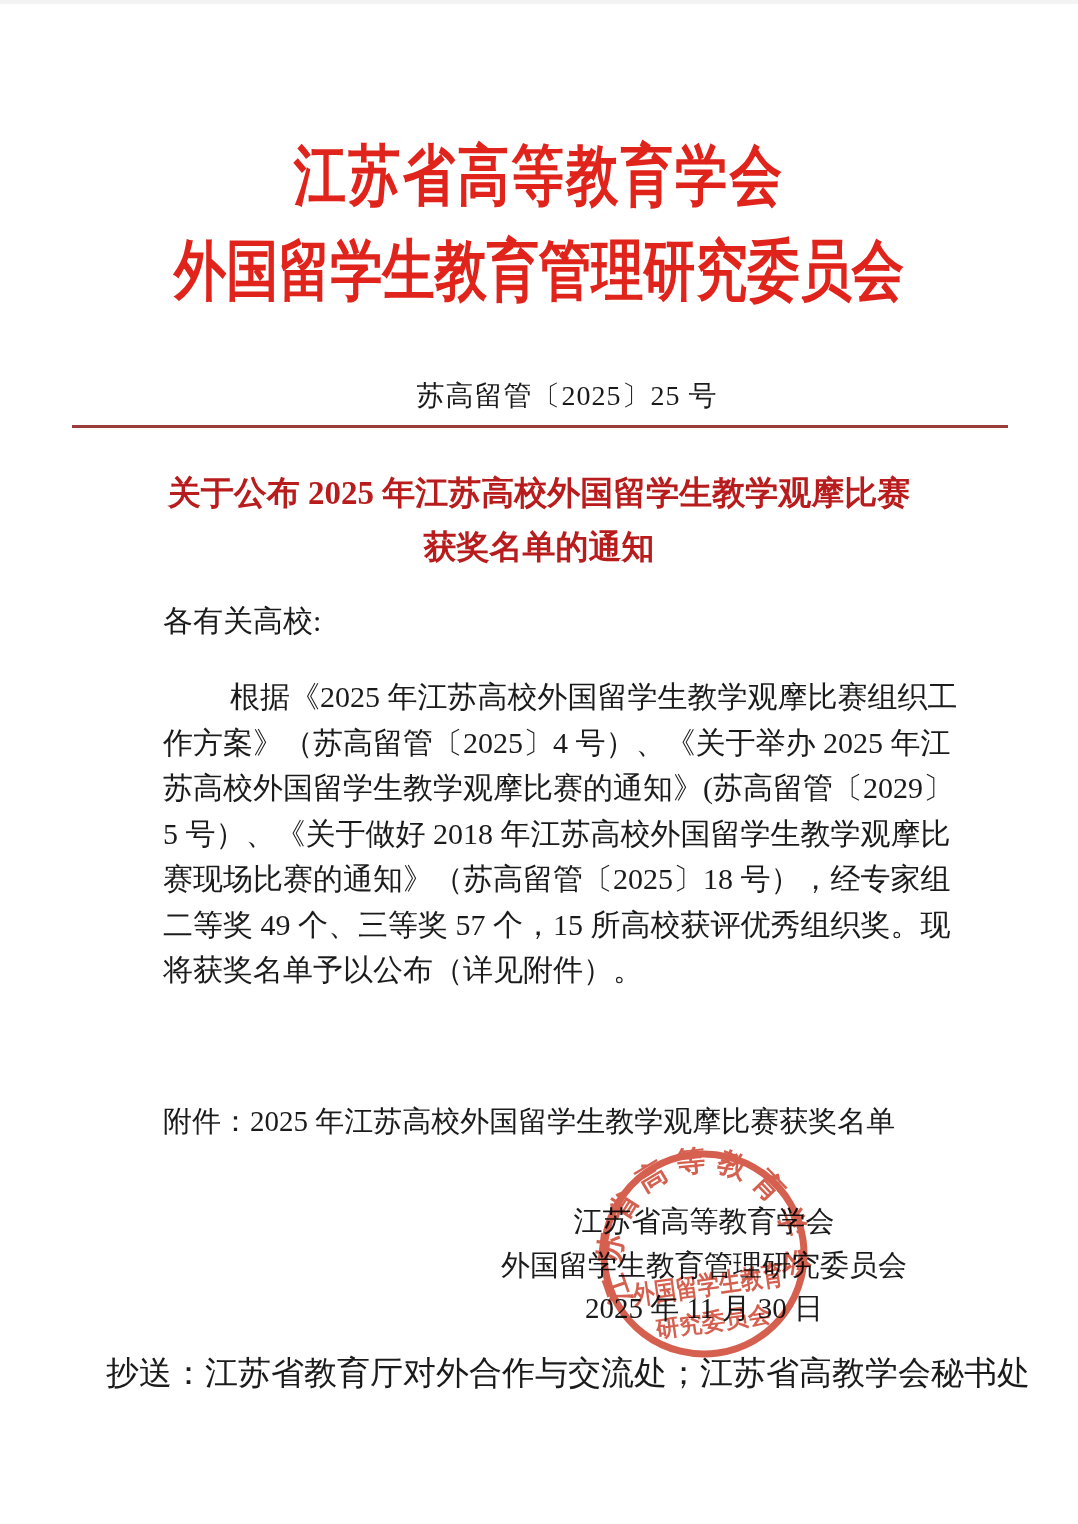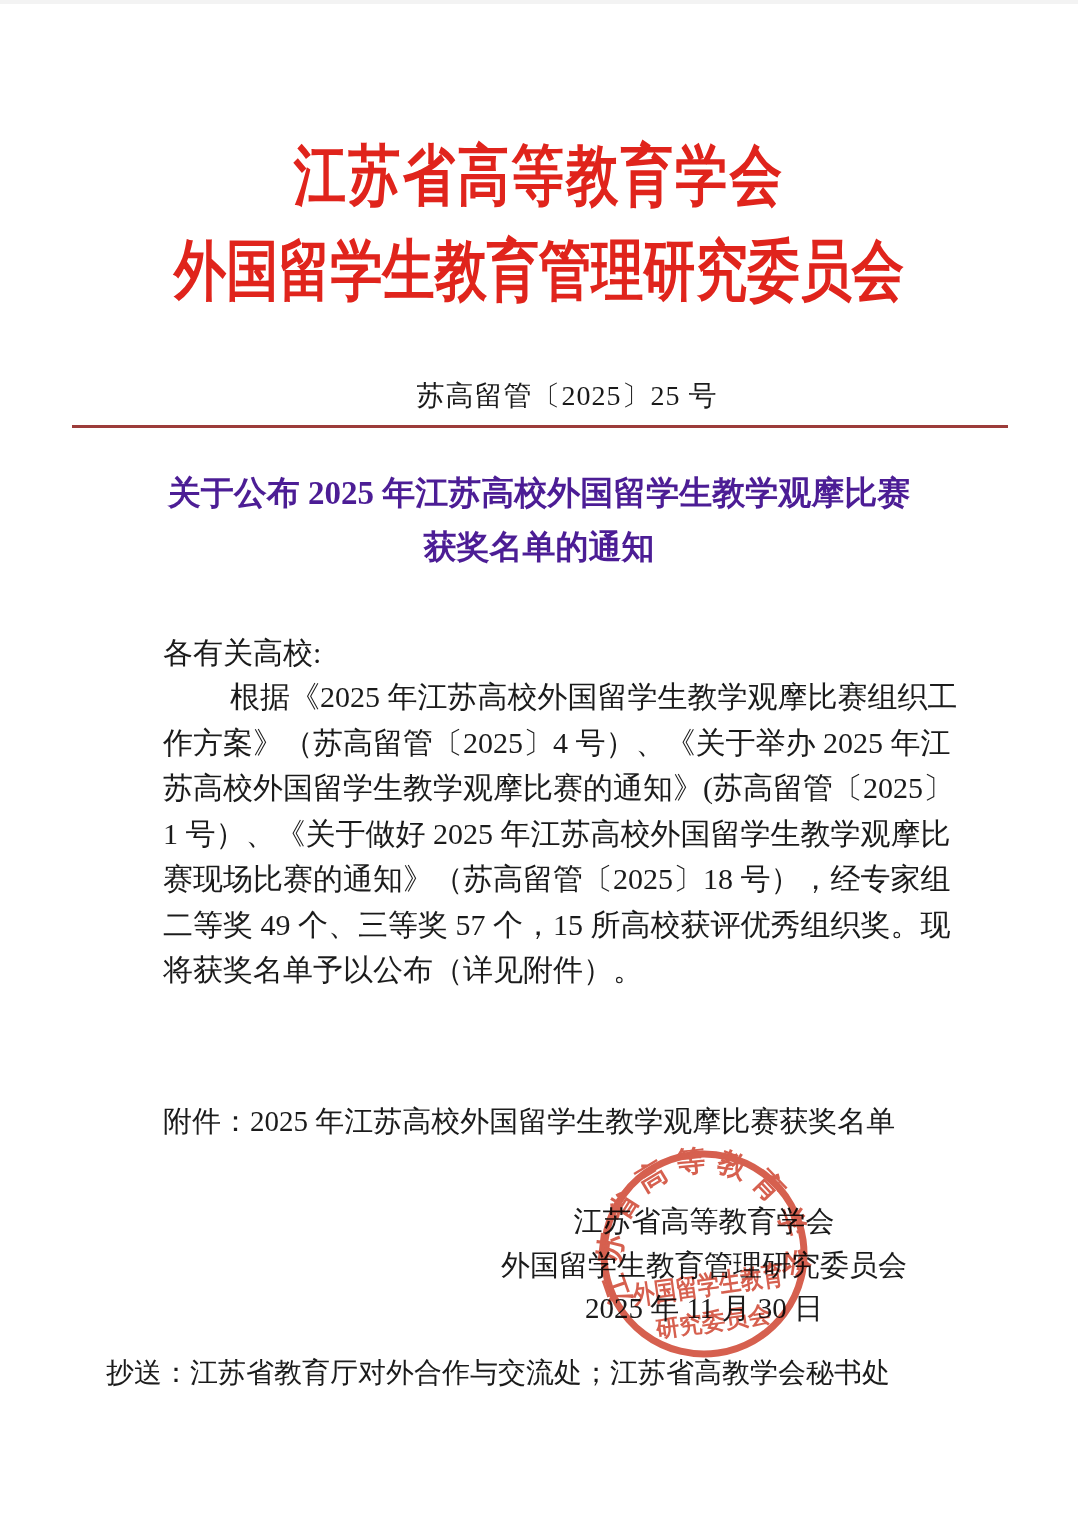--- a/index.html
+++ b/index.html
@@ -10,34 +10,34 @@
   .top-strip{position:absolute;left:0;top:0;width:100%;height:4px;background:#f3f3f3;}
   
   .org-header{position:absolute;left:0;top:128px;width:100%;text-align:center;color:#e0241c;font-weight:bold;}
   .org-line1{font-size:66px;line-height:96px;letter-spacing:3px;transform:scaleX(0.79);transform-origin:center;white-space:nowrap;}
   .org-line2{font-size:66px;line-height:94px;transform:scaleX(0.79);transform-origin:center;white-space:nowrap;}
   
   .doc-number{position:absolute;left:0;top:378px;width:100%;text-align:center;font-size:28px;line-height:36px;letter-spacing:1px;padding-left:28px;}
   
   .red-rule{position:absolute;left:72px;top:425px;width:936px;height:3px;background:#9c3c3a;}
   
-  .doc-title{position:absolute;left:0;top:466px;width:100%;text-align:center;font-weight:bold;font-size:33px;line-height:54px;color:#4c1d95;}
+  .doc-title{position:absolute;left:0;top:466px;width:100%;text-align:center;font-weight:bold;font-size:33px;line-height:54px;color:#b91c1c;}
   .doc-title .t-line{white-space:nowrap;}
   
-  .salutation{position:absolute;left:163px;top:632px;font-size:30px;line-height:42px;}
+  .salutation{position:absolute;left:163px;top:600px;font-size:30px;line-height:42px;}
   .body-par{position:absolute;left:163px;top:674px;width:752px;font-size:30px;line-height:45.5px;}
   .body-par .line{white-space:nowrap;text-align:justify;text-align-last:justify;}
   .body-par .line:first-child{text-indent:67px;}
   .body-par .line:last-child{text-align:center;text-align-last:left;}
   .attachment-line{position:absolute;left:163px;top:1100px;font-size:29px;line-height:42px;white-space:nowrap;text-align:right;}
   
   .signature-block{position:absolute;left:350px;top:1200px;width:708px;text-align:center;font-size:29px;line-height:43.5px;}
   .signature-block .sig-line{white-space:nowrap;}
   
-  .cc-line{position:absolute;left:106px;top:1352px;font-size:28px;line-height:42px;white-space:nowrap;}
+  .cc-line{position:absolute;left:106px;top:1352px;font-size:33px;line-height:42px;white-space:nowrap;}
   
   .seal{
     position:absolute;left:591px;top:1141px;width:226px;height:226px;
     transform:rotate(-8deg);mix-blend-mode:multiply;opacity:0.85;pointer-events:none;
   }
   .seal text{font-family:"Liberation Serif","DejaVu Serif",serif;}
 </style>
 </head>
 <body>
 
@@ -56,22 +56,22 @@
   <div class="doc-title">
     <div class="t-line">关于公布 2025 年江苏高校外国留学生教学观摩比赛</div>
     <div class="t-line">获奖名单的通知</div>
   </div>
 
   <div class="salutation">各有关高校:</div>
 
   <div class="body-par">
       <div class="line">根据《2025 年江苏高校外国留学生教学观摩比赛组织工</div>
       <div class="line">作方案》（苏高留管〔2025〕4 号）、《关于举办 2025 年江</div>
-      <div class="line">苏高校外国留学生教学观摩比赛的通知》(苏高留管〔2025〕</div>
-      <div class="line">1 号）、《关于做好 2025 年江苏高校外国留学生教学观摩比</div>
+      <div class="line">苏高校外国留学生教学观摩比赛的通知》(苏高留管〔2029〕</div>
+      <div class="line">5 号）、《关于做好 2018 年江苏高校外国留学生教学观摩比</div>
       <div class="line">赛现场比赛的通知》（苏高留管〔2025〕18 号），经专家组</div>
       <div class="line">二等奖 49 个、三等奖 57 个，15 所高校获评优秀组织奖。现</div>
       <div class="line">将获奖名单予以公布（详见附件）。</div>
     </div>
 
   <div class="attachment-line">附件：2025 年江苏高校外国留学生教学观摩比赛获奖名单</div>
 
   <div class="signature-block">
     <div class="sig-line">江苏省高等教育学会</div>
     <div class="sig-line">外国留学生教育管理研究委员会</div>

